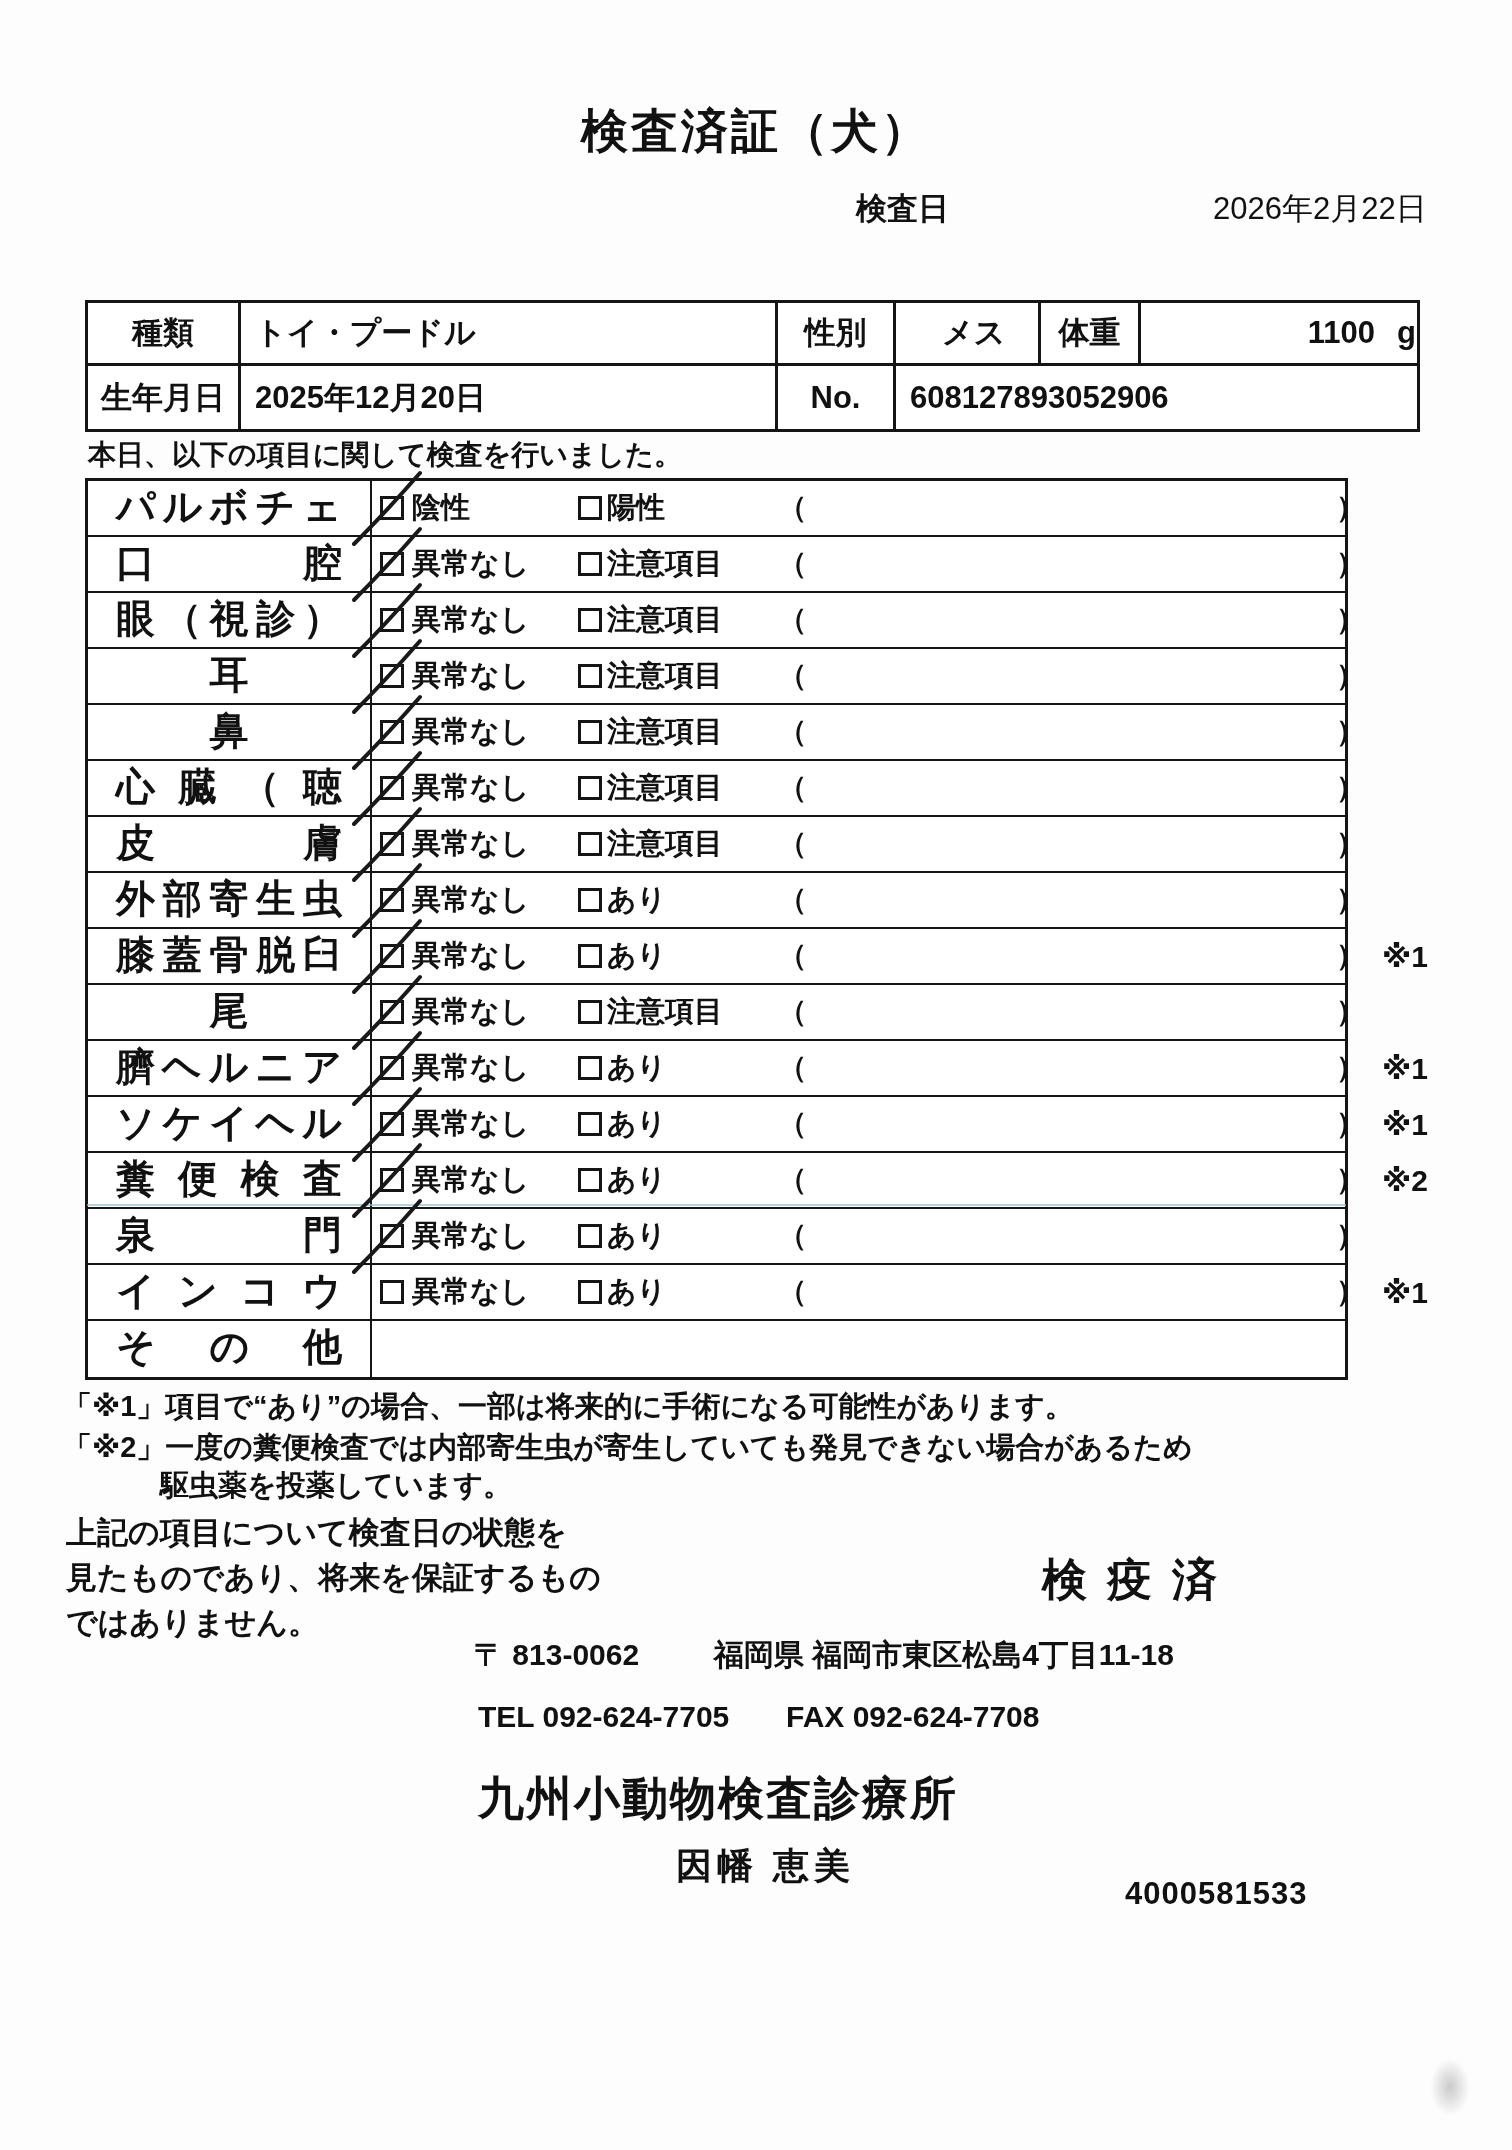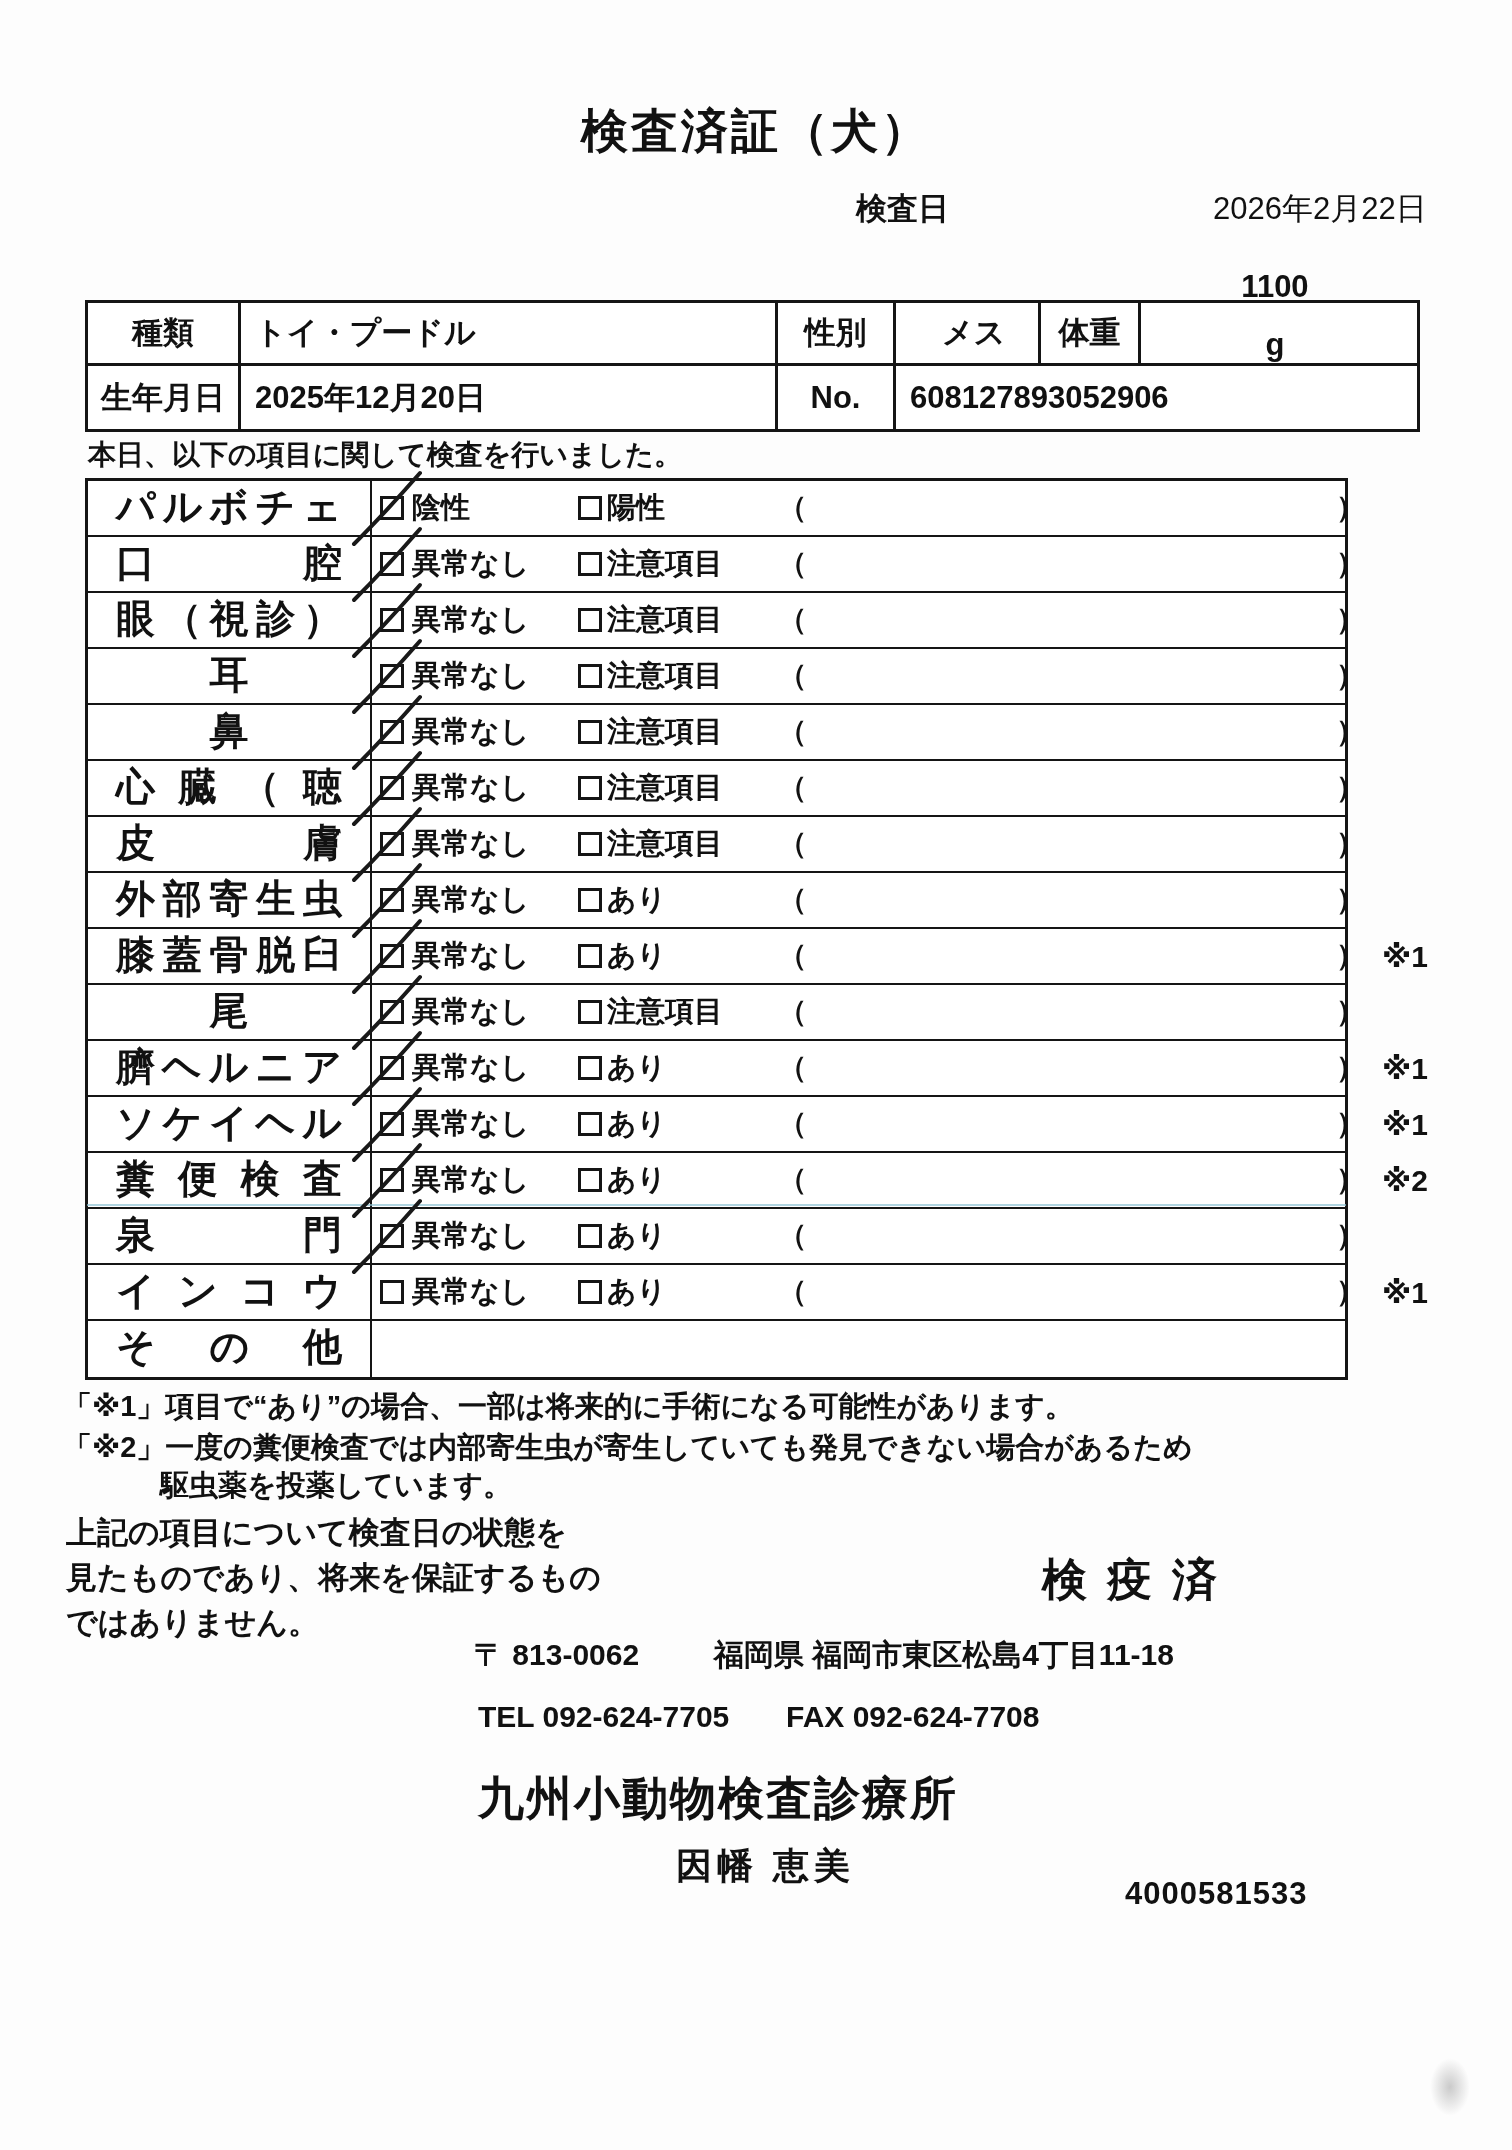--- a/index.html
+++ b/index.html
@@ -18,21 +18,21 @@
   .tcell{box-sizing:border-box;border-left:3px solid #151515;display:flex;align-items:center;
          font-size:31px;font-weight:600;white-space:nowrap;overflow:visible;}
   .tcell.first{border-left:none;}
   .tcell.lbl{justify-content:center;}
   .tcell.val{padding-left:14px;}
   .owner-table{top:228px;left:85px;width:1335px;height:60px;}
   .owner-table .trow{height:100%;}
   .pet-table{top:300px;left:85px;width:1335px;height:132px;}
   .pet-table .trow{height:63px;}
   .pet-table .trow.r1{border-bottom:3px solid #151515;}
-  .w-weight{justify-content:flex-end;padding-right:8px;gap:22px;flex-direction:column;}
+  .w-weight{justify-content:flex-end;padding-right:1px;gap:22px;}
 
   .intro{top:436px;left:88px;font-size:28px;font-weight:600;}
 
   
   .checklist{top:478px;left:85px;width:1263px;border:3px solid #151515;box-sizing:border-box;background:#fff;}
   .cl-row{position:relative;height:56px;border-bottom:2.5px solid #151515;display:flex;box-sizing:border-box;overflow:visible;}
   .cl-row.last{border-bottom:none;}
   .cl-label{width:284px;box-sizing:border-box;border-right:2.5px solid #151515;
             font-size:39px;font-weight:600;line-height:52px;padding:0 28px;
             text-align:justify;text-align-last:justify;text-justify:inter-character;overflow:hidden;}

